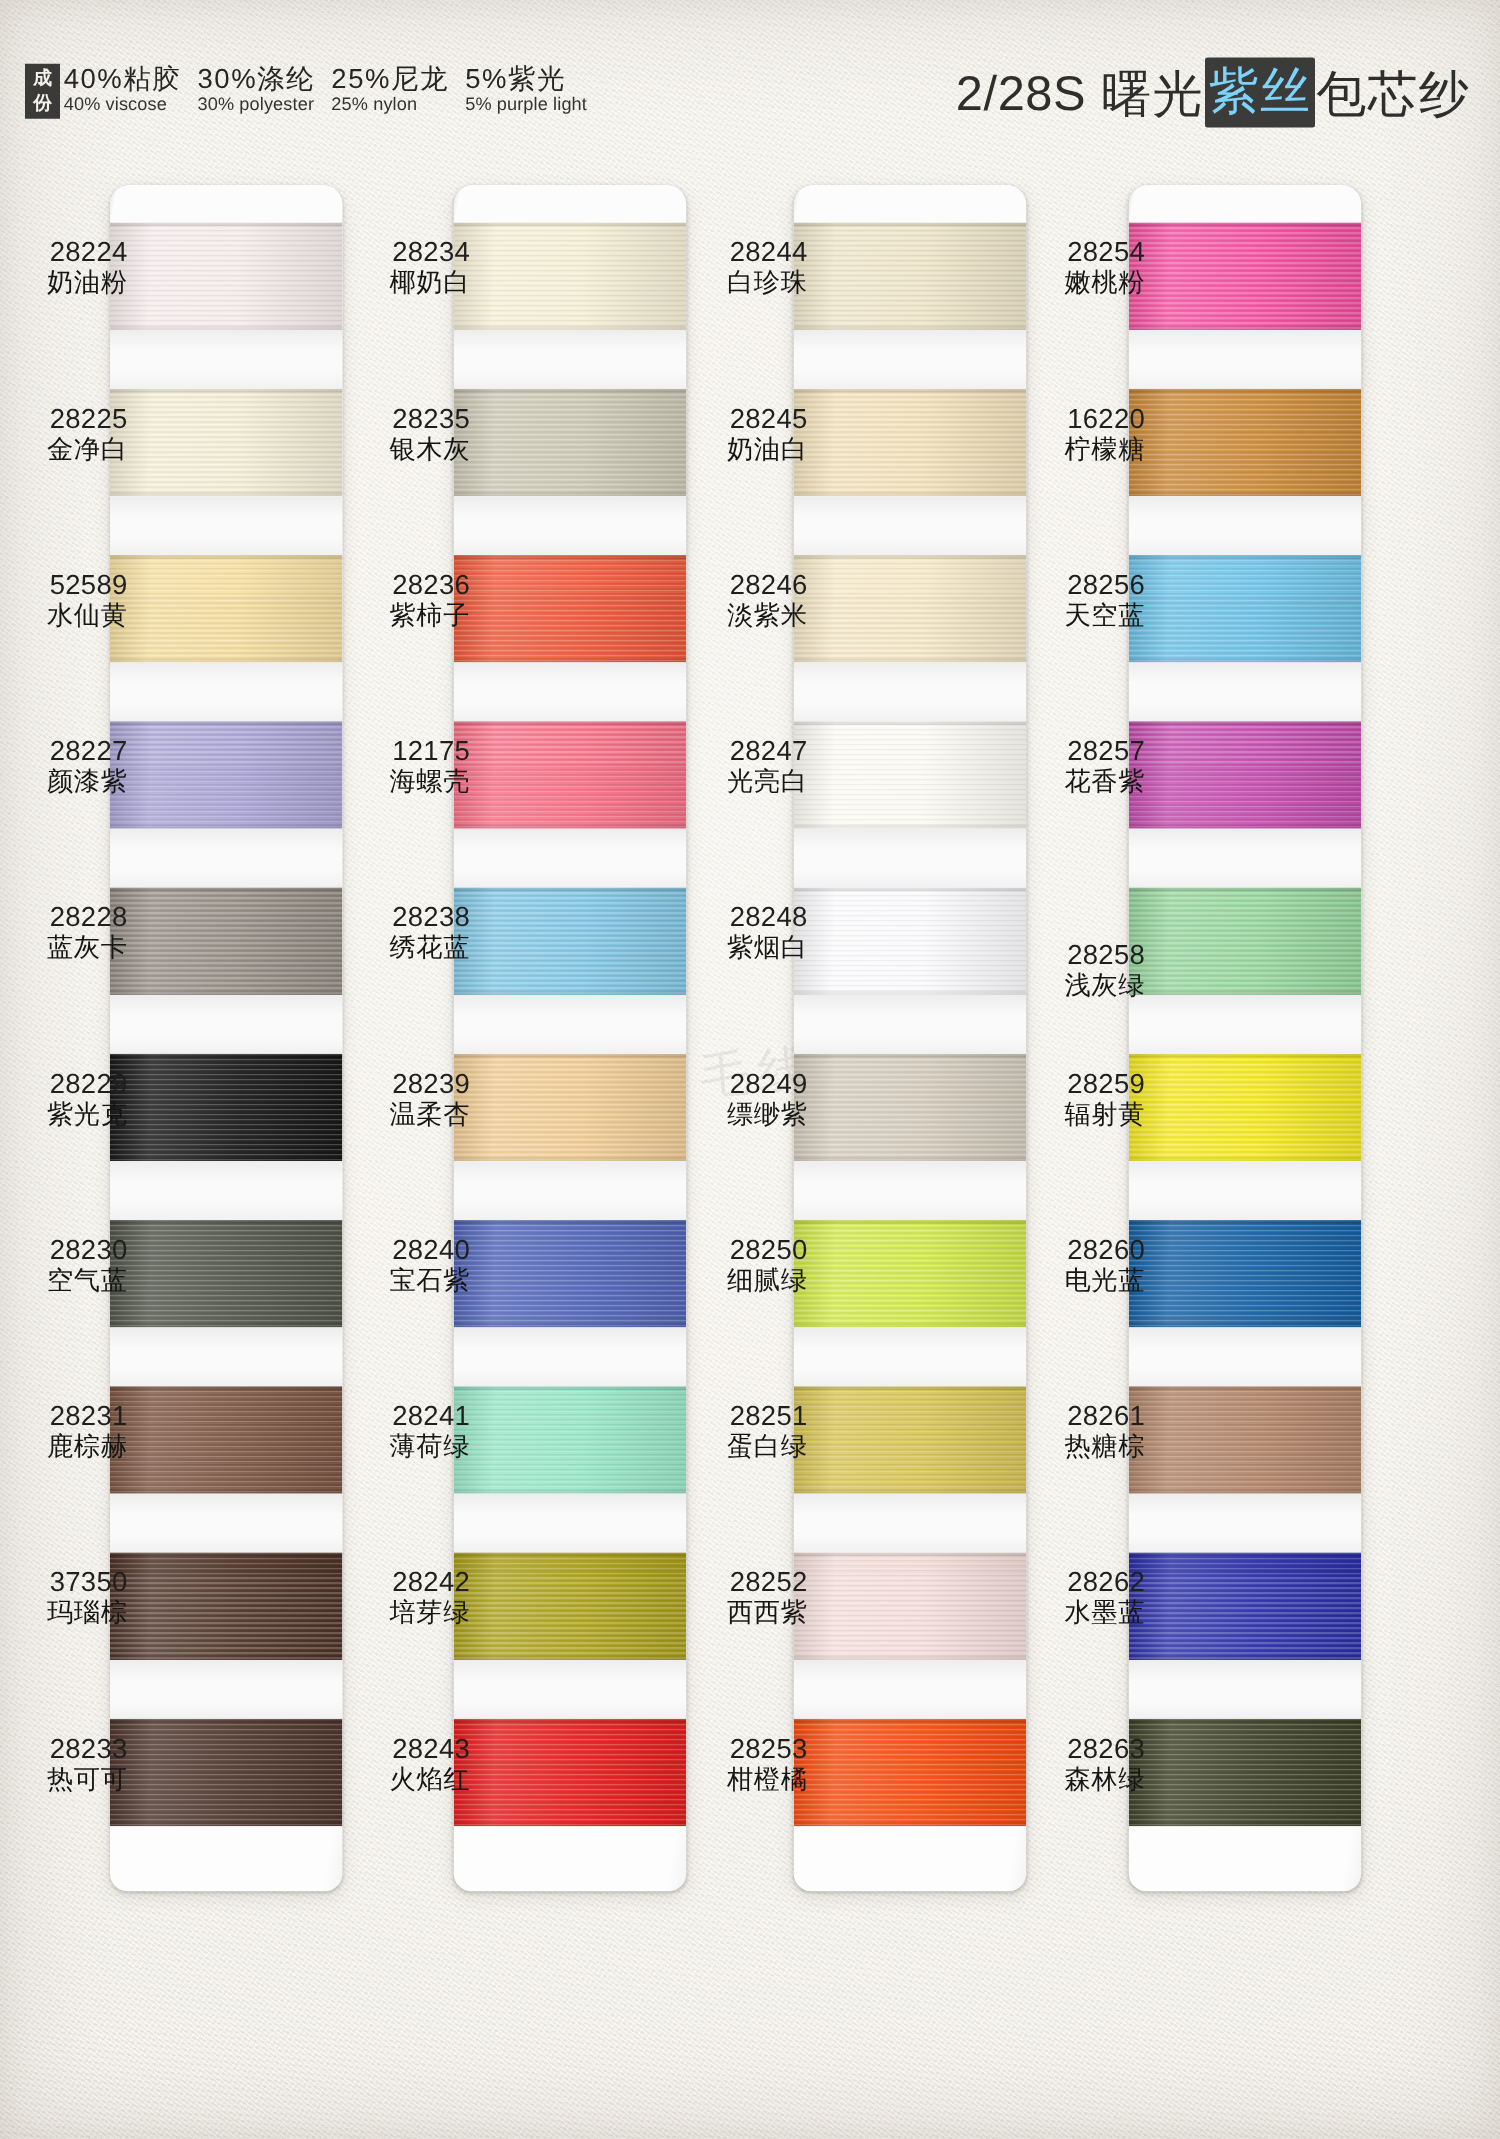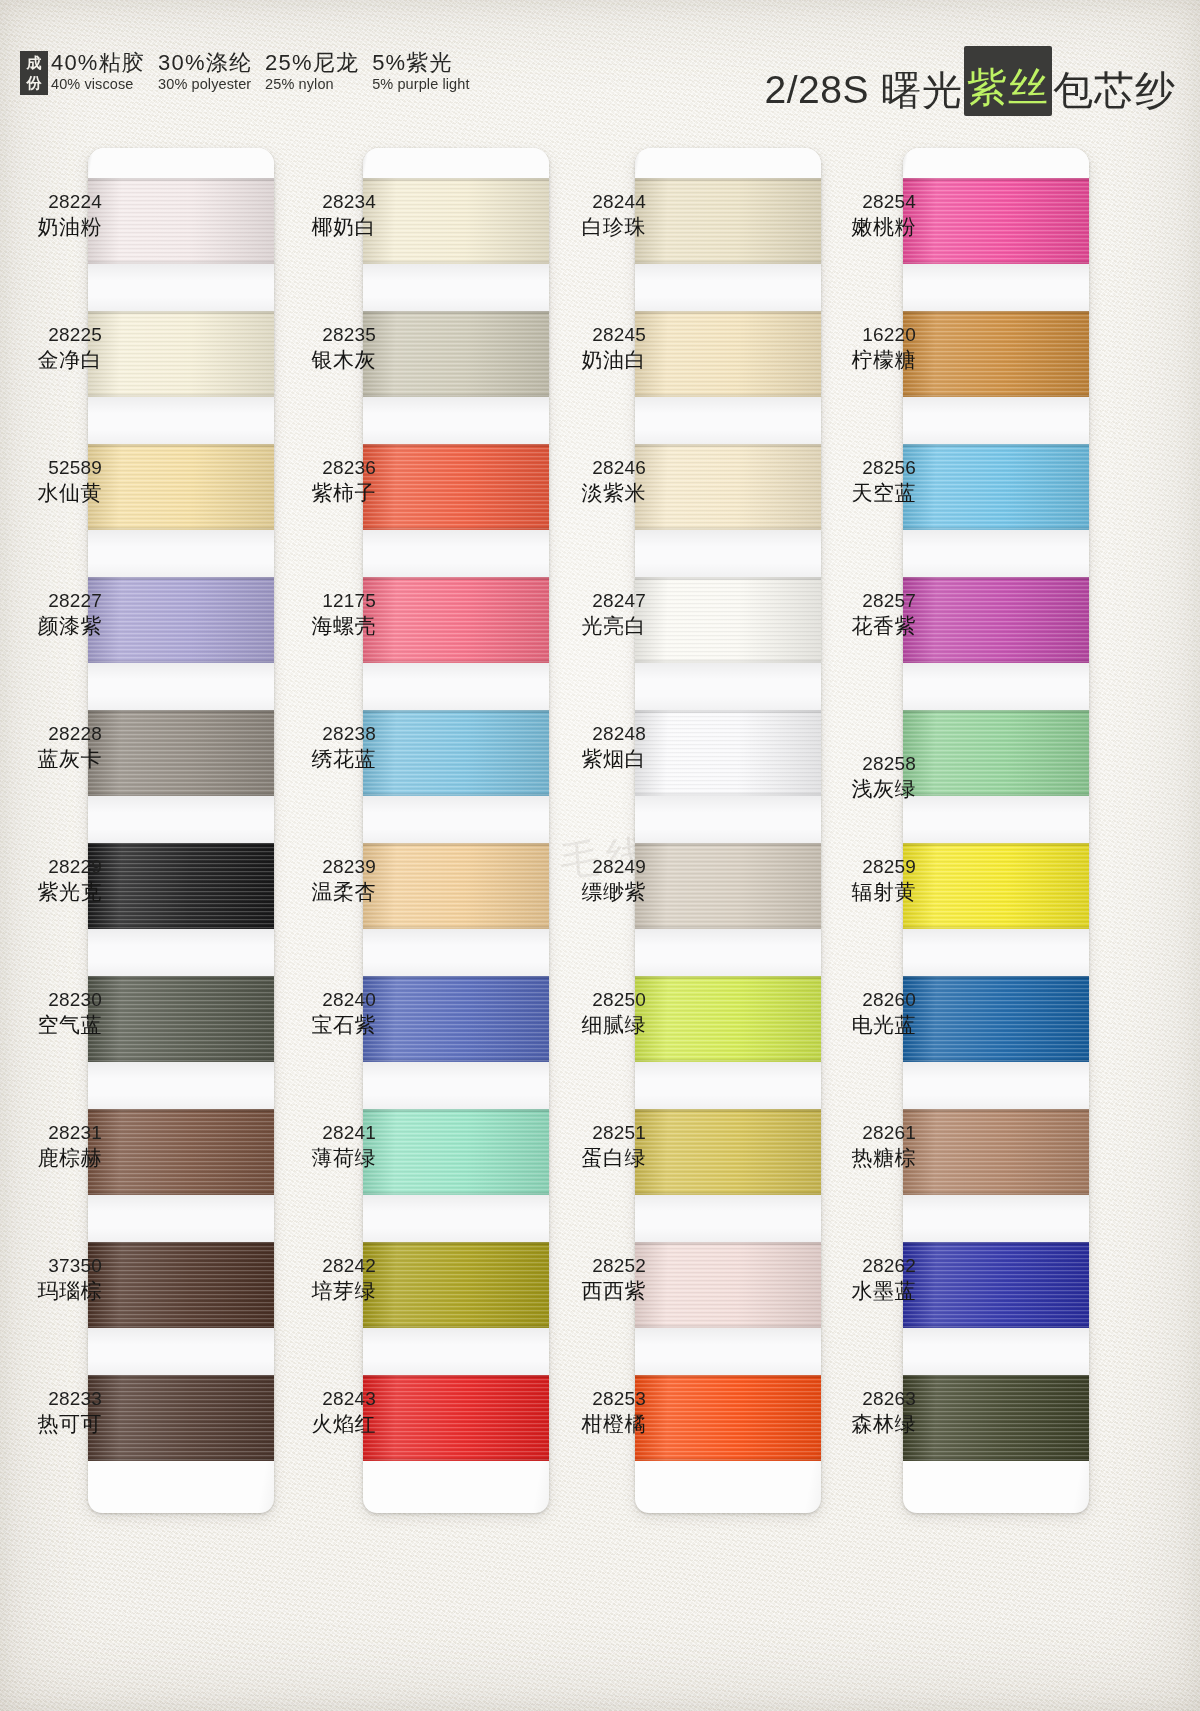--- a/index.html
+++ b/index.html
@@ -48,21 +48,21 @@
 
   .title{
     position:absolute;right:24px;top:46px;
     display:flex;align-items:flex-end;
     font-size:40px;line-height:52px;color:#2e2e2c;
     letter-spacing:1px;white-space:nowrap;font-weight:400;
   }
   .title .t-code{font-family:"Liberation Sans",sans-serif;font-size:39px;letter-spacing:.5px;}
   .title .t-sp{display:inline-block;width:12px;}
   .title .t-hl{
-    background:#3b3b39;color:#bef264;padding:15px 3px 3px 3px;margin:0 1px;
+    background:#3b3b39;color:#7dd3fc;padding:1px 3px 3px 3px;margin:0 1px;
     border-radius:2px;
   }
 
   
   .columns{position:absolute;left:0;top:0;width:1200px;height:1711px;z-index:4;}
   .column{position:absolute;top:148px;width:186px;height:1365px;}
   .col0{left:88px;} .col1{left:363px;} .col2{left:635px;} .col3{left:903px;}
 
   
   .strip{
@@ -104,21 +104,21 @@
   .gap:after{
     content:"";position:absolute;inset:0;
     background:linear-gradient(180deg, rgba(0,0,0,.05), rgba(255,255,255,0) 35%,
                rgba(255,255,255,0) 70%, rgba(0,0,0,.035));
   }
 
   
   .labels{position:absolute;left:0;top:0;width:1200px;height:1711px;z-index:5;}
   .label{position:absolute;width:88px;text-align:right;}
   .label .code{
-    display:block;font-size:19px;line-height:24px;color:#1f1f1e;
+    display:block;font-size:22px;line-height:24px;color:#1f1f1e;
     letter-spacing:.2px;font-family:"Liberation Sans",sans-serif;
   }
   .label .name{
     display:block;font-size:21px;line-height:25px;color:#161615;
     letter-spacing:.5px;white-space:nowrap;
   }
   .lab-c0{left:14px;} .lab-c1{left:288px;} .lab-c2{left:558px;} .lab-c3{left:828px;}
 
   
   .watermark{

